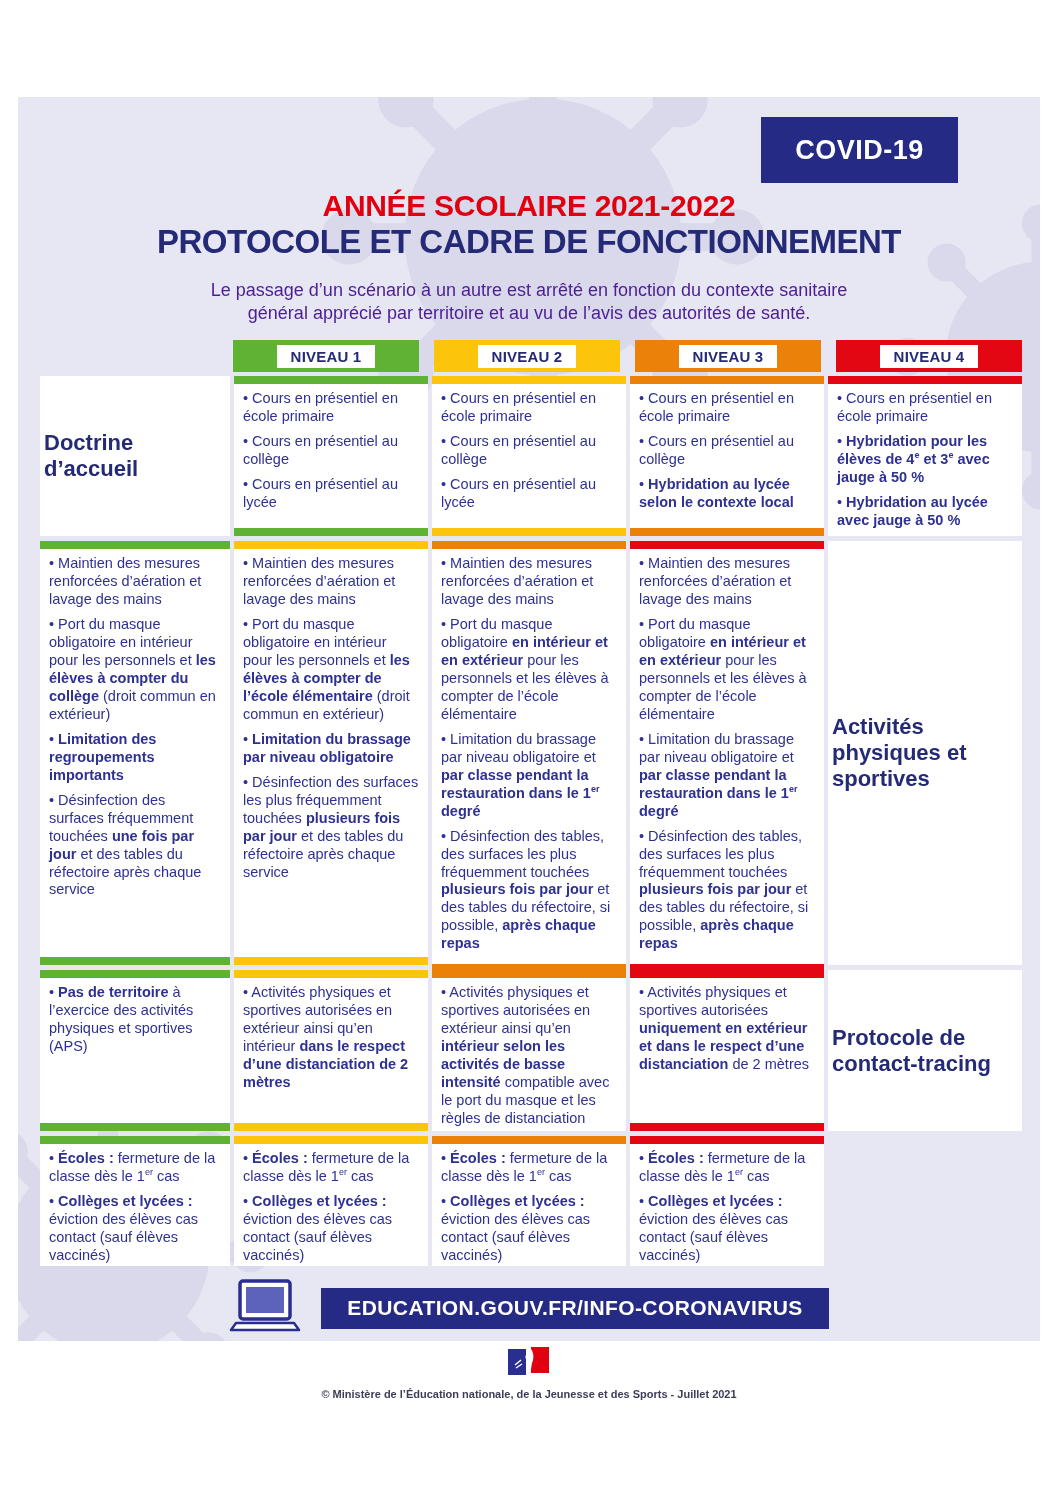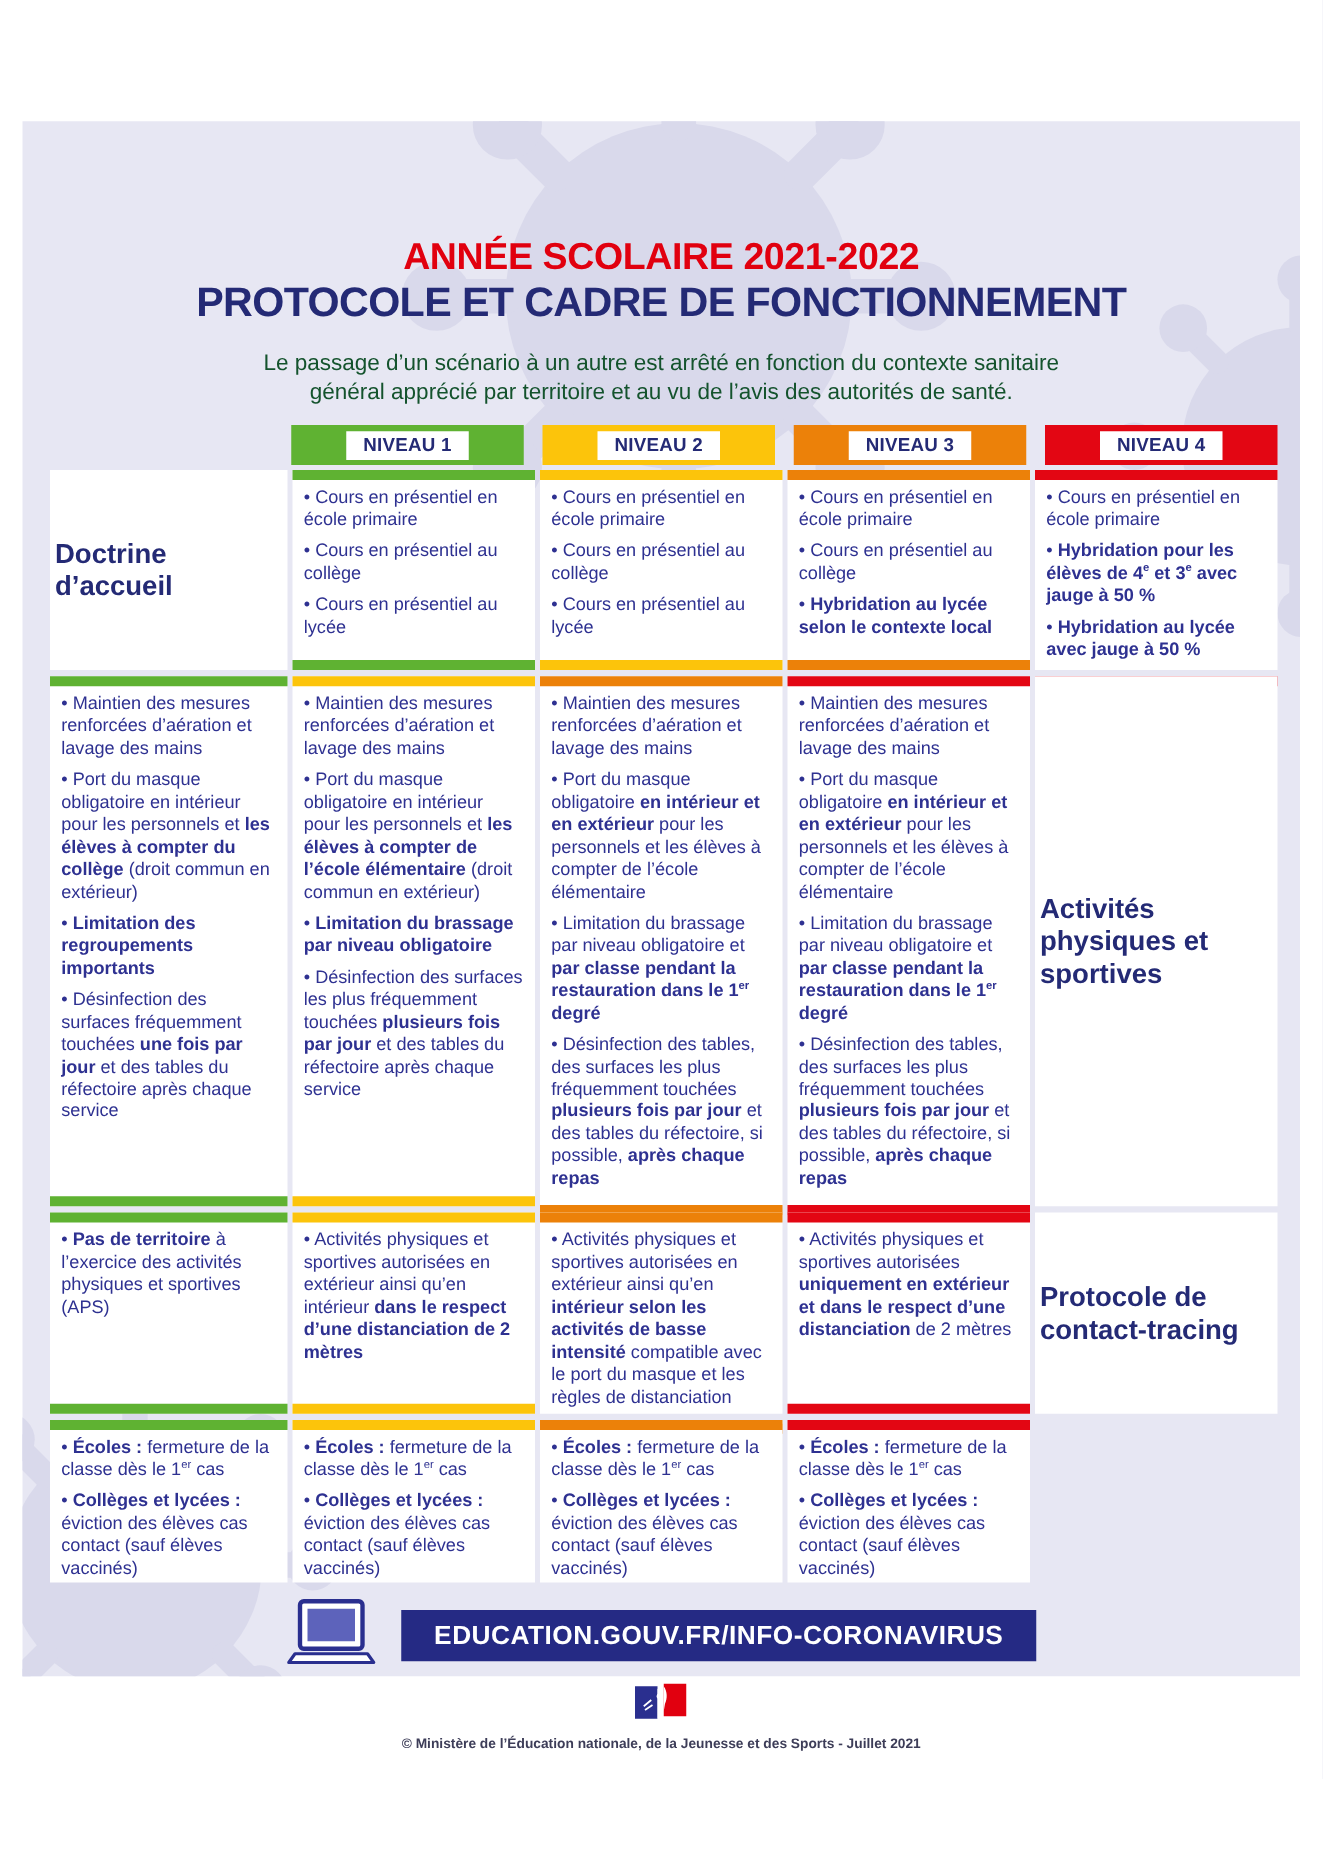--- a/index.html
+++ b/index.html
@@ -17,21 +17,21 @@
   
   .badge { position:absolute; top:20px; right:82px; width:197px; height:66px;
            background:#252a84; color:#ffffff; display:flex; align-items:center; justify-content:center;
            font-size:27px; font-weight:bold; letter-spacing:0.5px; z-index:3; }
 
   .title1 { position:absolute; top:92px; left:0; width:100%; text-align:center;
             color:#e1000f; font-size:30px; font-weight:bold; letter-spacing:-0.3px; z-index:2; }
   .title2 { position:absolute; top:126px; left:0; width:100%; text-align:center;
             color:#242a75; font-size:33px; font-weight:bold; letter-spacing:-0.5px; z-index:2; }
   .subtitle { position:absolute; top:182px; left:0; width:100%; text-align:center;
-            color:#14532d; font-size:18px; line-height:1.3; z-index:2; }
+            color:#4c1d95; font-size:18px; line-height:1.3; z-index:2; }
 
   
   .levels-row { position:absolute; top:243px; left:215px; width:789px;
             display:grid; grid-template-columns:repeat(4,1fr); column-gap:15px; z-index:2; }
   .level-band { height:32px; display:flex; align-items:center; justify-content:center; }
   .level-box { background:#ffffff; color:#242a75; font-size:15px; font-weight:bold;
             padding:3px 14px; letter-spacing:0.2px; }
 
   
   .grid { position:absolute; top:279px; left:22px; width:982px; z-index:2;
@@ -92,20 +92,21 @@
       <svg width="310" height="310">
           <use href="#virus"></use>
         </svg>
     </div>
     <div class="virus" style="left:-75px; top:990px;">
       <svg width="330" height="330">
           <use href="#virus"></use>
         </svg>
     </div>
 
+    <div class="badge">COVID-19</div>
 
     <div class="title1">ANNÉE SCOLAIRE 2021-2022</div>
     <div class="title2">PROTOCOLE ET CADRE DE FONCTIONNEMENT</div>
     <div class="subtitle" style="padding:0 170px; box-sizing:border-box;">Le passage d’un scénario à un autre est arrêté en fonction du contexte sanitaire général apprécié par territoire et au vu de l’avis des autorités de santé.</div>
 
     <div class="levels-row">
         <div class="level-band" style="background: rgb(95, 178, 50);">
           <span class="level-box">NIVEAU 1</span>
         </div>
         <div class="level-band" style="background: rgb(252, 196, 11);">

